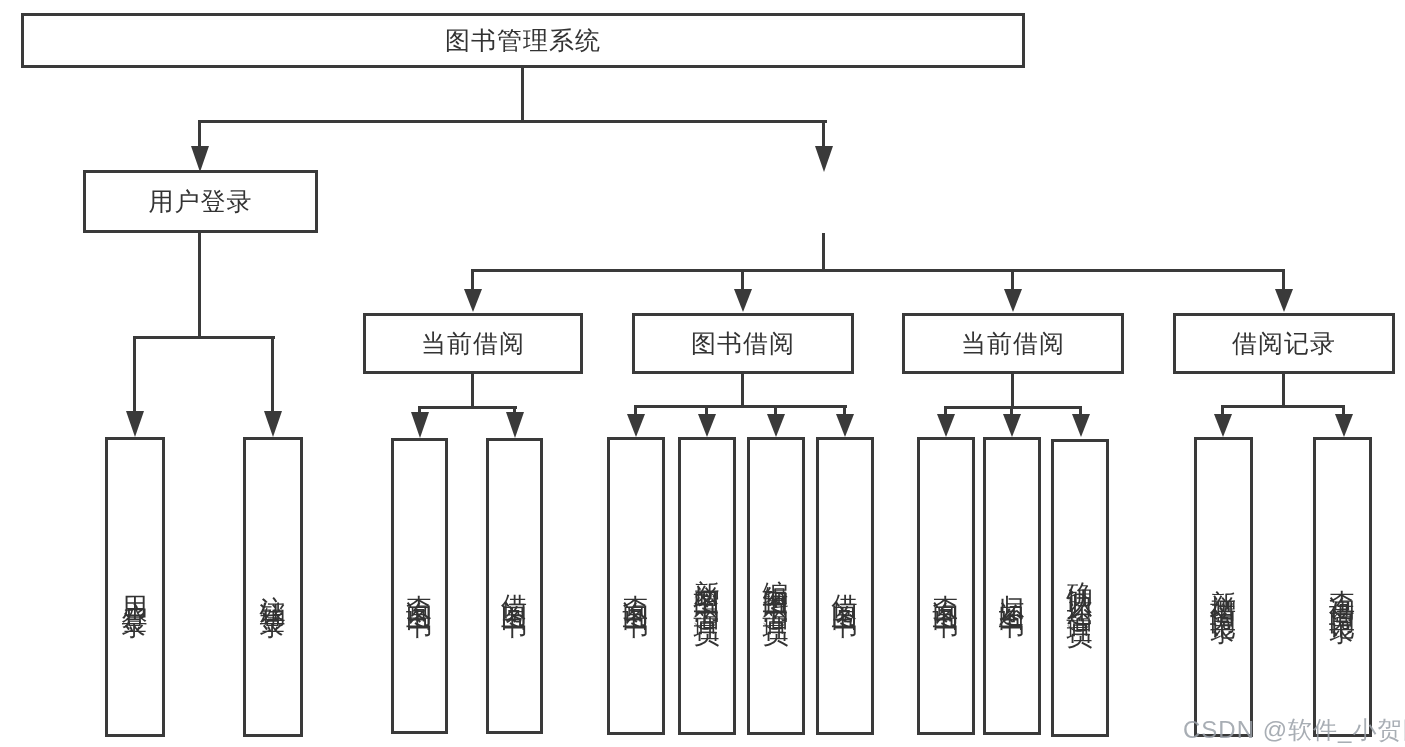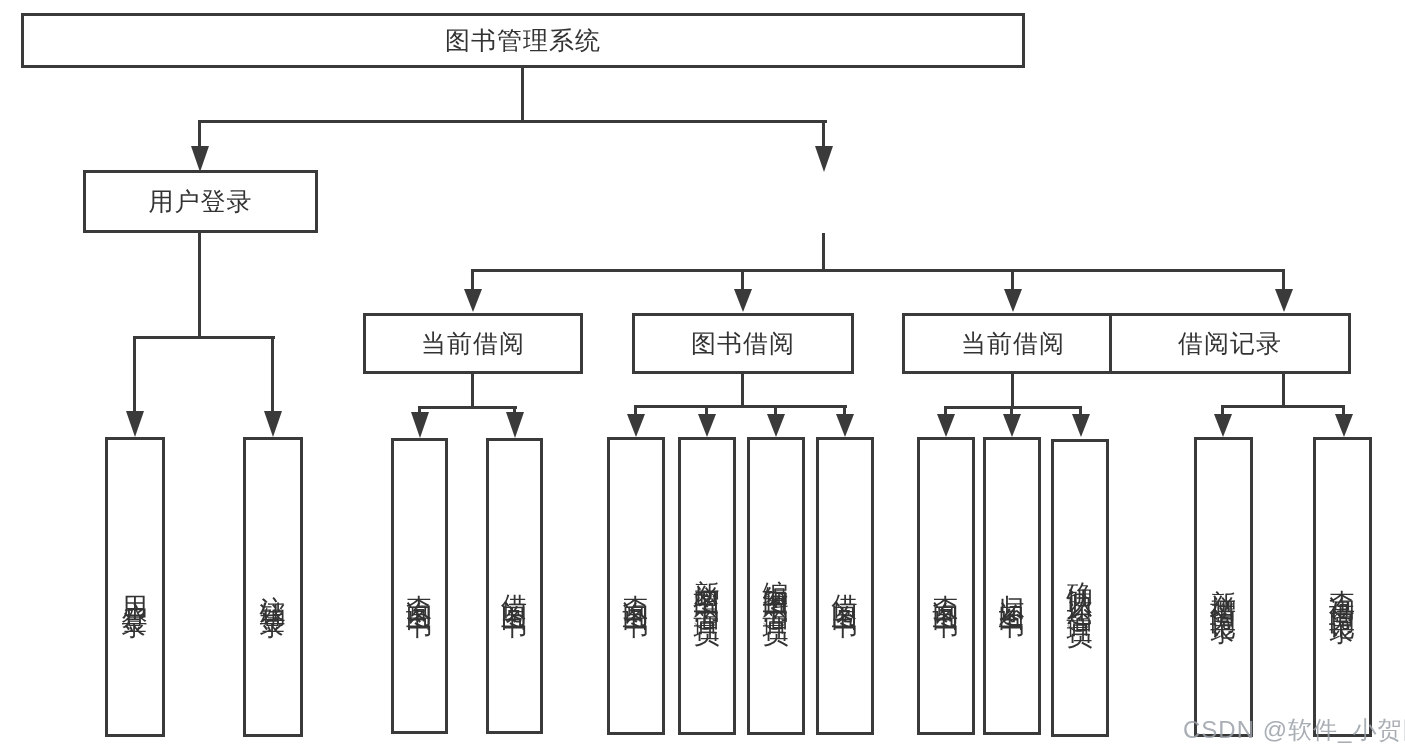--- a/index.html
+++ b/index.html
@@ -109,21 +109,21 @@
 
   <div class="box" style="left:363px;top:313px;width:220px;height:61px;">
     <span>当前借阅</span>
   </div>
   <div class="box" style="left:632px;top:313px;width:222px;height:61px;">
     <span>图书借阅</span>
   </div>
   <div class="box" style="left:902px;top:313px;width:222px;height:61px;">
     <span>当前借阅</span>
   </div>
-  <div class="box" style="left:1109px;top:313px;width:242px;height:61px;">
+  <div class="box" style="left:1173px;top:313px;width:222px;height:61px;">
     <span>借阅记录</span>
   </div>
 
   <div class="vl" style="left:471px;top:374px;height:32px;"></div>
   <div class="hl" style="left:418px;top:406px;width:99px;"></div>
   <div class="vl" style="left:418px;top:406px;height:8px;"></div>
   <div class="ah" style="left:411px;top:412px;"></div>
   <div class="vl" style="left:513px;top:406px;height:8px;"></div>
   <div class="ah" style="left:506px;top:412px;"></div>
   <div class="vbox" style="left:391px;top:438px;width:57px;height:296px;">

